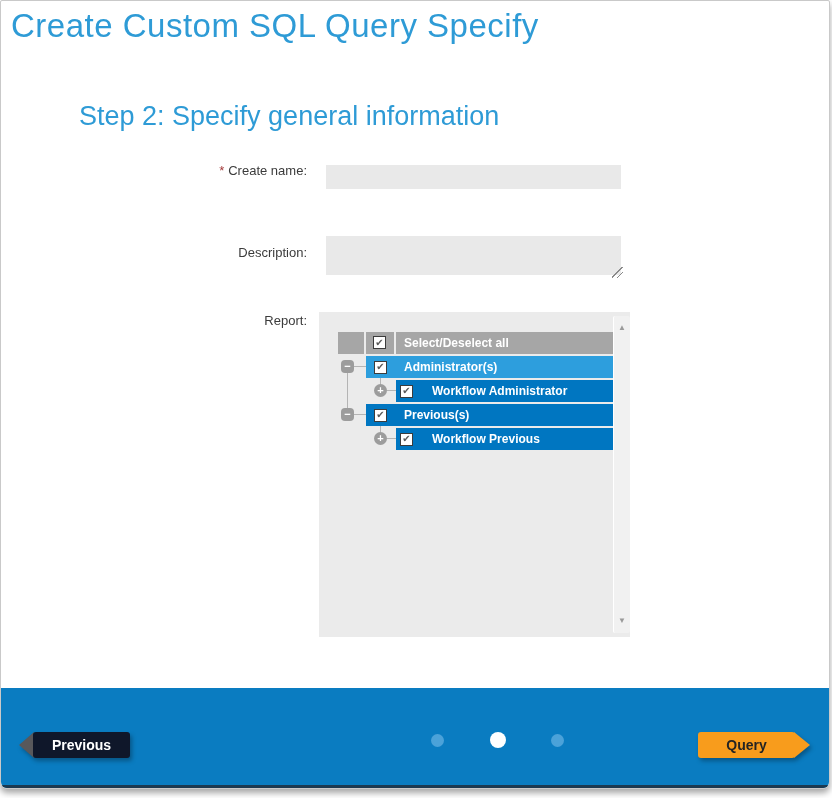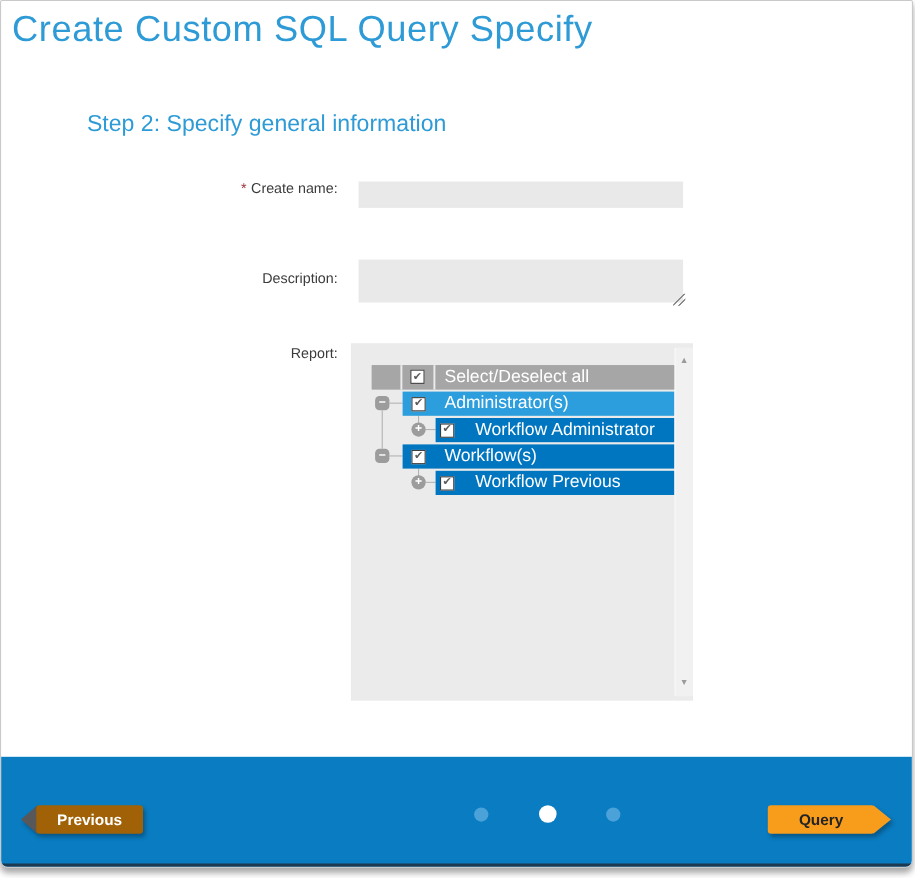--- a/index.html
+++ b/index.html
@@ -11,21 +11,21 @@
     border-radius:2px 2px 7px 7px; overflow:hidden;
     box-shadow:0 4px 6px rgba(0,0,0,0.35);
   }
   .page-title{
     position:absolute; left:10px; top:6px;
     font-size:33px; font-weight:300; letter-spacing:0.5px;
     color:#2e9bd6; white-space:nowrap;
   }
   .step-heading{
     position:absolute; left:78px; top:100px;
-    font-size:21px; font-weight:300; color:#2e9bd6; white-space:nowrap;
+    font-size:27px; font-weight:300; color:#2e9bd6; white-space:nowrap;
   }
   .field-label{
     position:absolute; width:156px; text-align:right;
     font-size:13px; color:#3b3b3b;
   }
   .req{ color:#a33a3a; margin-right:4px; }
   .text-input{
     position:absolute; left:325px; width:295px; height:24px;
     background:#e9e9e9; border:none; outline:none;
     font-family:"Liberation Sans",sans-serif; font-size:13px; color:#333;
@@ -48,21 +48,21 @@
     position:absolute; left:318px; top:311px; width:311px; height:325px;
     background:#ebebeb;
   }
   .tree-row{ position:absolute; height:22px; display:flex; align-items:center; }
   .row-header{ left:19px; top:20px;  width:275px; background:#a6a6a6; }
   .row-admin { left:47px; top:44px;  width:247px; background:#2d9edd; }
   .row-wfadmin{ left:77px; top:68px; width:217px; background:#0076c1; }
   .row-consumer{ left:47px; top:92px; width:247px; background:#0076c1; }
   .row-wfconsumer{ left:77px; top:116px; width:217px; background:#0076c1; }
   .row-label{
-    font-size:16px; font-weight:400; color:#fff; white-space:nowrap;
+    font-size:12px; font-weight:700; color:#fff; white-space:nowrap;
   }
   .hdr-indent{ position:absolute; left:0; top:0; width:26px; height:22px; background:#a6a6a6; }
   .hdr-gap1{ position:absolute; left:26px; top:0; width:2px; height:22px; background:#ebebeb; }
   .hdr-cb-cell{ position:absolute; left:28px; top:0; width:28px; height:22px; background:#a6a6a6; }
   .hdr-gap2{ position:absolute; left:56px; top:0; width:2px; height:22px; background:#ebebeb; }
   .hdr-label-cell{ position:absolute; left:58px; top:0; right:0; height:22px;
     background:#a6a6a6; display:flex; align-items:center; padding-left:8px; }
   .checkbox{
     width:13px; height:13px; background:#fff; border:1px solid #3c3c3c;
     display:flex; align-items:center; justify-content:center;
@@ -99,21 +99,21 @@
   }
   .nav-btn{ position:absolute; top:44px; height:26px; cursor:pointer;
     filter:drop-shadow(2px 3px 2px rgba(0,0,0,0.3)); }
   .btn-prev{ left:18px; }
   .btn-next{ left:697px; }
   .btn-body{
     position:absolute; top:0; height:26px; width:97px; border-radius:3px;
     font-size:14px; font-weight:700; text-align:center; line-height:26px;
     white-space:nowrap;
   }
-  .prev-body{ left:14px; background:#a16207; color:#fff; }
+  .prev-body{ left:14px; background:#0f172a; color:#fff; }
   .next-body{ left:0; background:#f89c1c; color:#242424; }
   .tip{ position:absolute; top:0; width:0; height:0;
     border-top:13px solid transparent; border-bottom:13px solid transparent; }
   .prev-tip{ left:0; border-right:15px solid #58585b; }
   .next-tip{ left:96px; border-left:16px solid #f89c1c; }
   .dot{ position:absolute; border-radius:50%; cursor:pointer; }
   .dot-inactive{ width:13px; height:13px; top:46px; background:#4ba2d9; }
   .dot-active{ width:16px; height:16px; top:44px; background:#ffffff; }
 </style>
 </head>
@@ -188,21 +188,21 @@
       <div class="checkbox cb-child">
         <span>✔</span>
       </div>
       <span class="row-label lbl-child">Workflow Administrator</span>
     </div>
 
     <div class="tree-row row-consumer">
       <div class="checkbox cb-parent">
         <span>✔</span>
       </div>
-      <span class="row-label lbl-parent">Workflow(s)</span>
+      <span class="row-label lbl-parent">Previous(s)</span>
     </div>
 
     <div class="tree-row row-wfconsumer">
       <div class="checkbox cb-child">
         <span>✔</span>
       </div>
       <span class="row-label lbl-child">Workflow Previous</span>
     </div>
 
     <div class="v-scrollbar">

